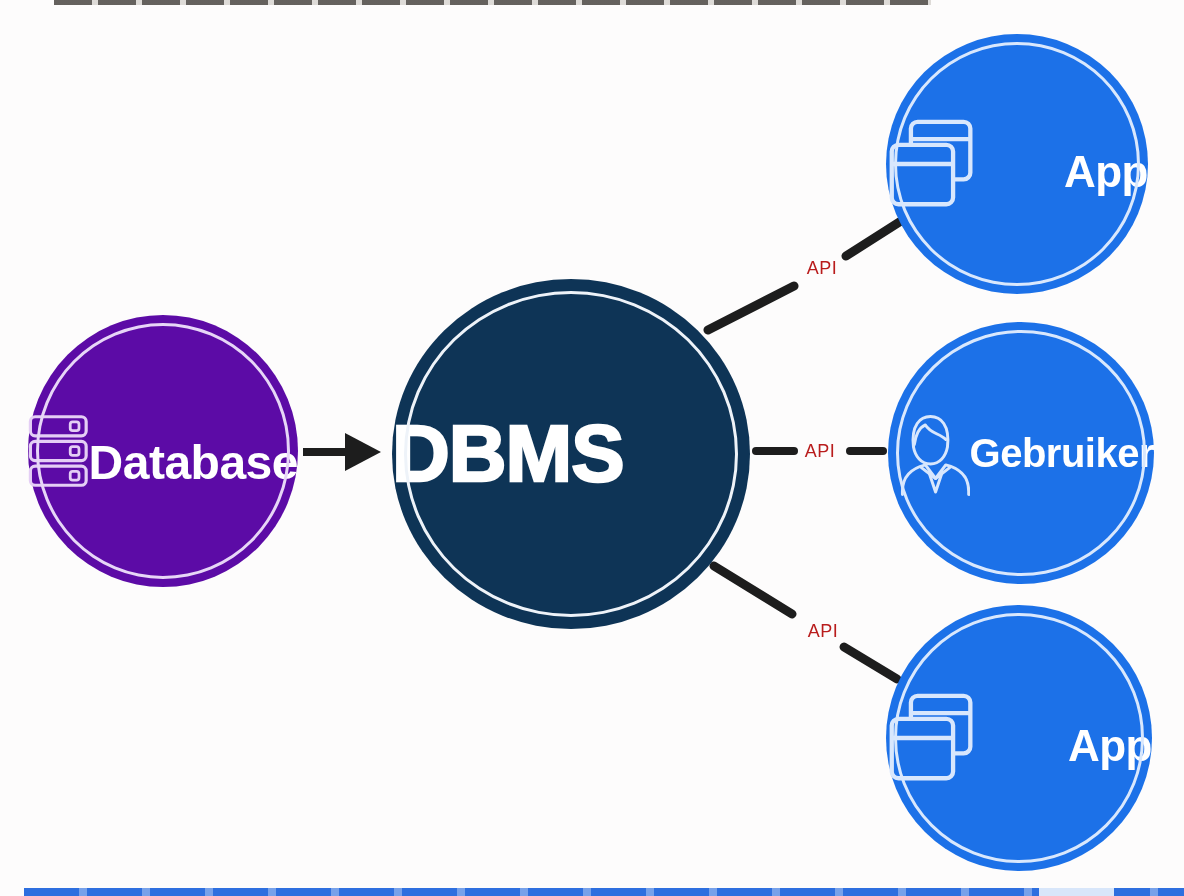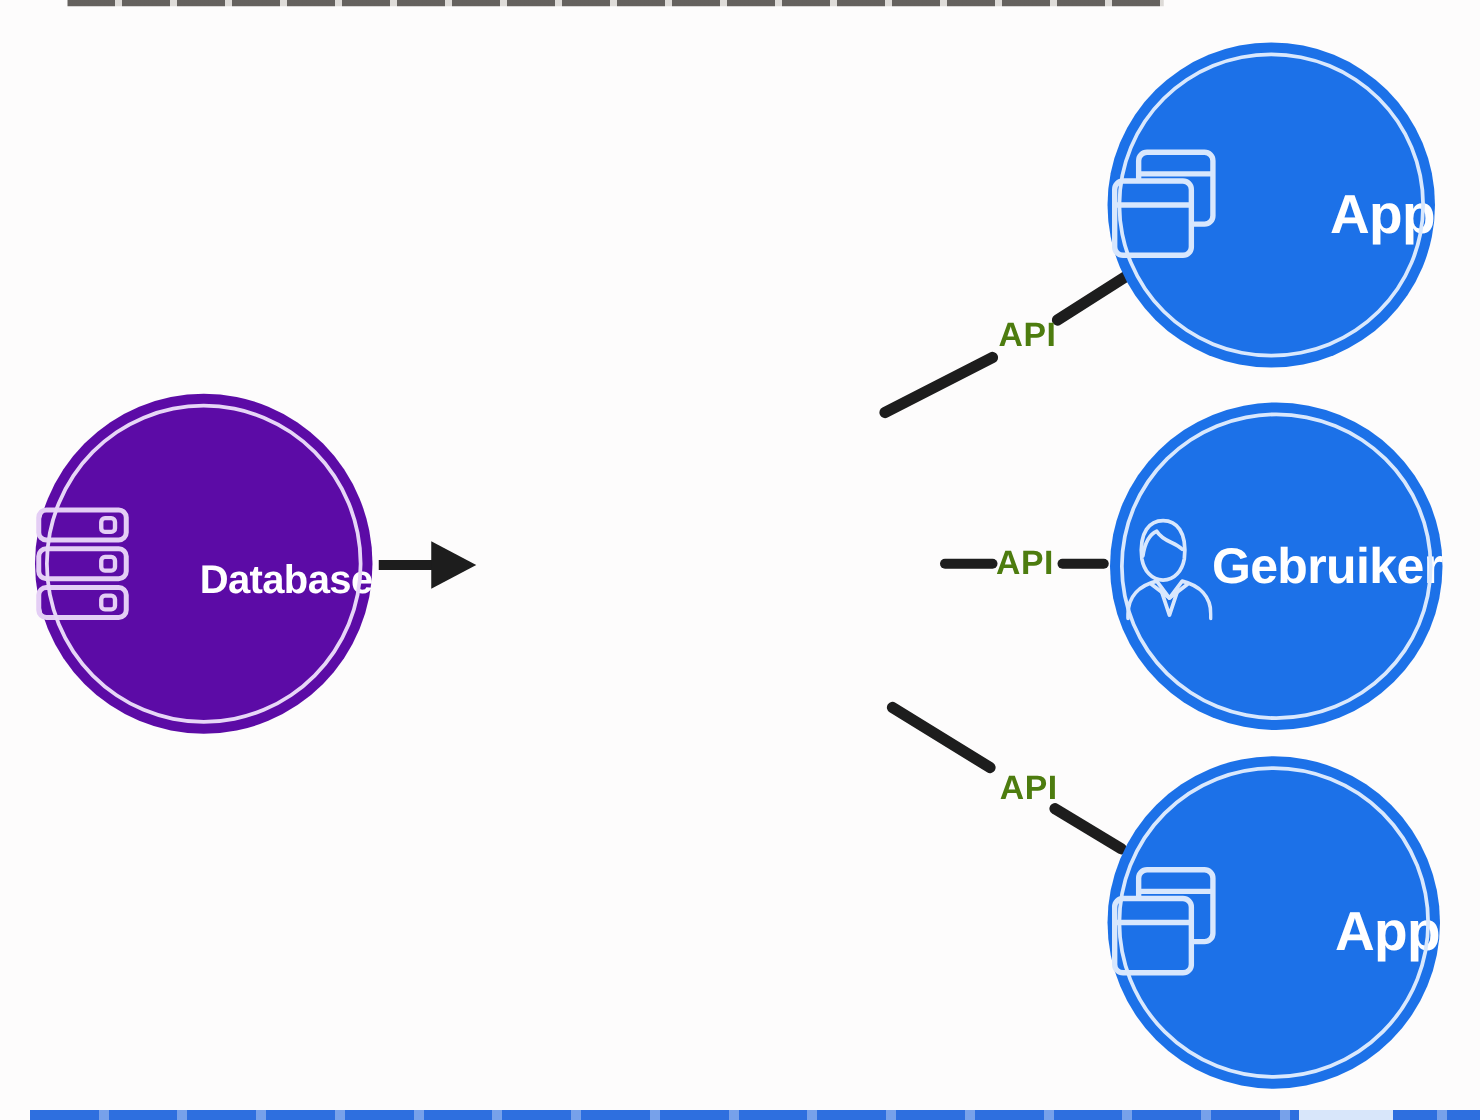--- a/index.html
+++ b/index.html
@@ -45,30 +45,30 @@
   .node-blue     { background:#1c71e8; }
   .node-blue::after { border-color:#d9e8fd; }
   .node-app-top    { left:886px; top:34px;  width:262px; height:260px; }
   .node-gebruiker  { left:888px; top:322px; width:266px; height:262px; }
   .node-app-bottom { left:886px; top:605px; width:266px; height:266px; }
 
   .node-label {
     color:#ffffff; font-weight:bold; line-height:1;
     text-align:center; letter-spacing:-0.5px;
   }
-  .label-database  { font-size:32px; margin-top:24px; }
+  .label-database  { font-size:48px; margin-top:24px; }
   .label-dbms      { font-size:80px; font-weight:800; -webkit-text-stroke:2.5px #fff; letter-spacing:-1px; }
   .label-app       { font-size:44px; margin-top:16px; }
   .label-gebruiker { font-size:40px; }
 
   .node-icon { display:block; }
 
   .api-label {
     position:absolute; transform:translate(-50%,-50%);
-    font-size:27px; font-weight:bold; color:#4d7c0f; letter-spacing:.5px;
+    font-size:18px; font-weight:normal; color:#b91c1c; letter-spacing:.5px;
   }
   .api-top    { left:822px; top:268px; }
   .api-middle { left:820px; top:451px; }
   .api-bottom { left:823px; top:631px; }
 </style>
 </head>
 <body>
 
 <div class="stage">
 
@@ -103,20 +103,23 @@
       <rect x="3" y="3" width="70" height="24" rx="6"></rect>
       <rect x="53" y="9.5" width="11" height="11" rx="3" stroke-width="3.5"></rect>
       <rect x="3" y="34" width="70" height="24" rx="6"></rect>
       <rect x="53" y="40.5" width="11" height="11" rx="3" stroke-width="3.5"></rect>
       <rect x="3" y="65" width="70" height="24" rx="6"></rect>
       <rect x="53" y="71.5" width="11" height="11" rx="3" stroke-width="3.5"></rect>
     </svg>
     <div class="node-label label-database">Database</div>
   </div>
 
+  <div class="node node-dbms" style="background-color: rgb(14, 52, 86);">
+    <div class="node-label label-dbms">DBMS</div>
+  </div>
 
   <div class="node node-blue node-app-top" style="background-color: rgb(28, 113, 232);">
     <svg class="node-icon" width="92" height="92" viewBox="0 0 96 96" fill="none" stroke="#d8e7fd" stroke-width="4.5">
       <rect x="26" y="4" width="62" height="60" rx="7"></rect>
       <line x1="26" y1="22" x2="88" y2="22"></line>
       <rect x="6" y="28" width="64" height="62" rx="7" fill="#1c71e8"></rect>
       <line x1="6" y1="48" x2="70" y2="48"></line>
     </svg>
     <div class="node-label label-app">App</div>
   </div>

